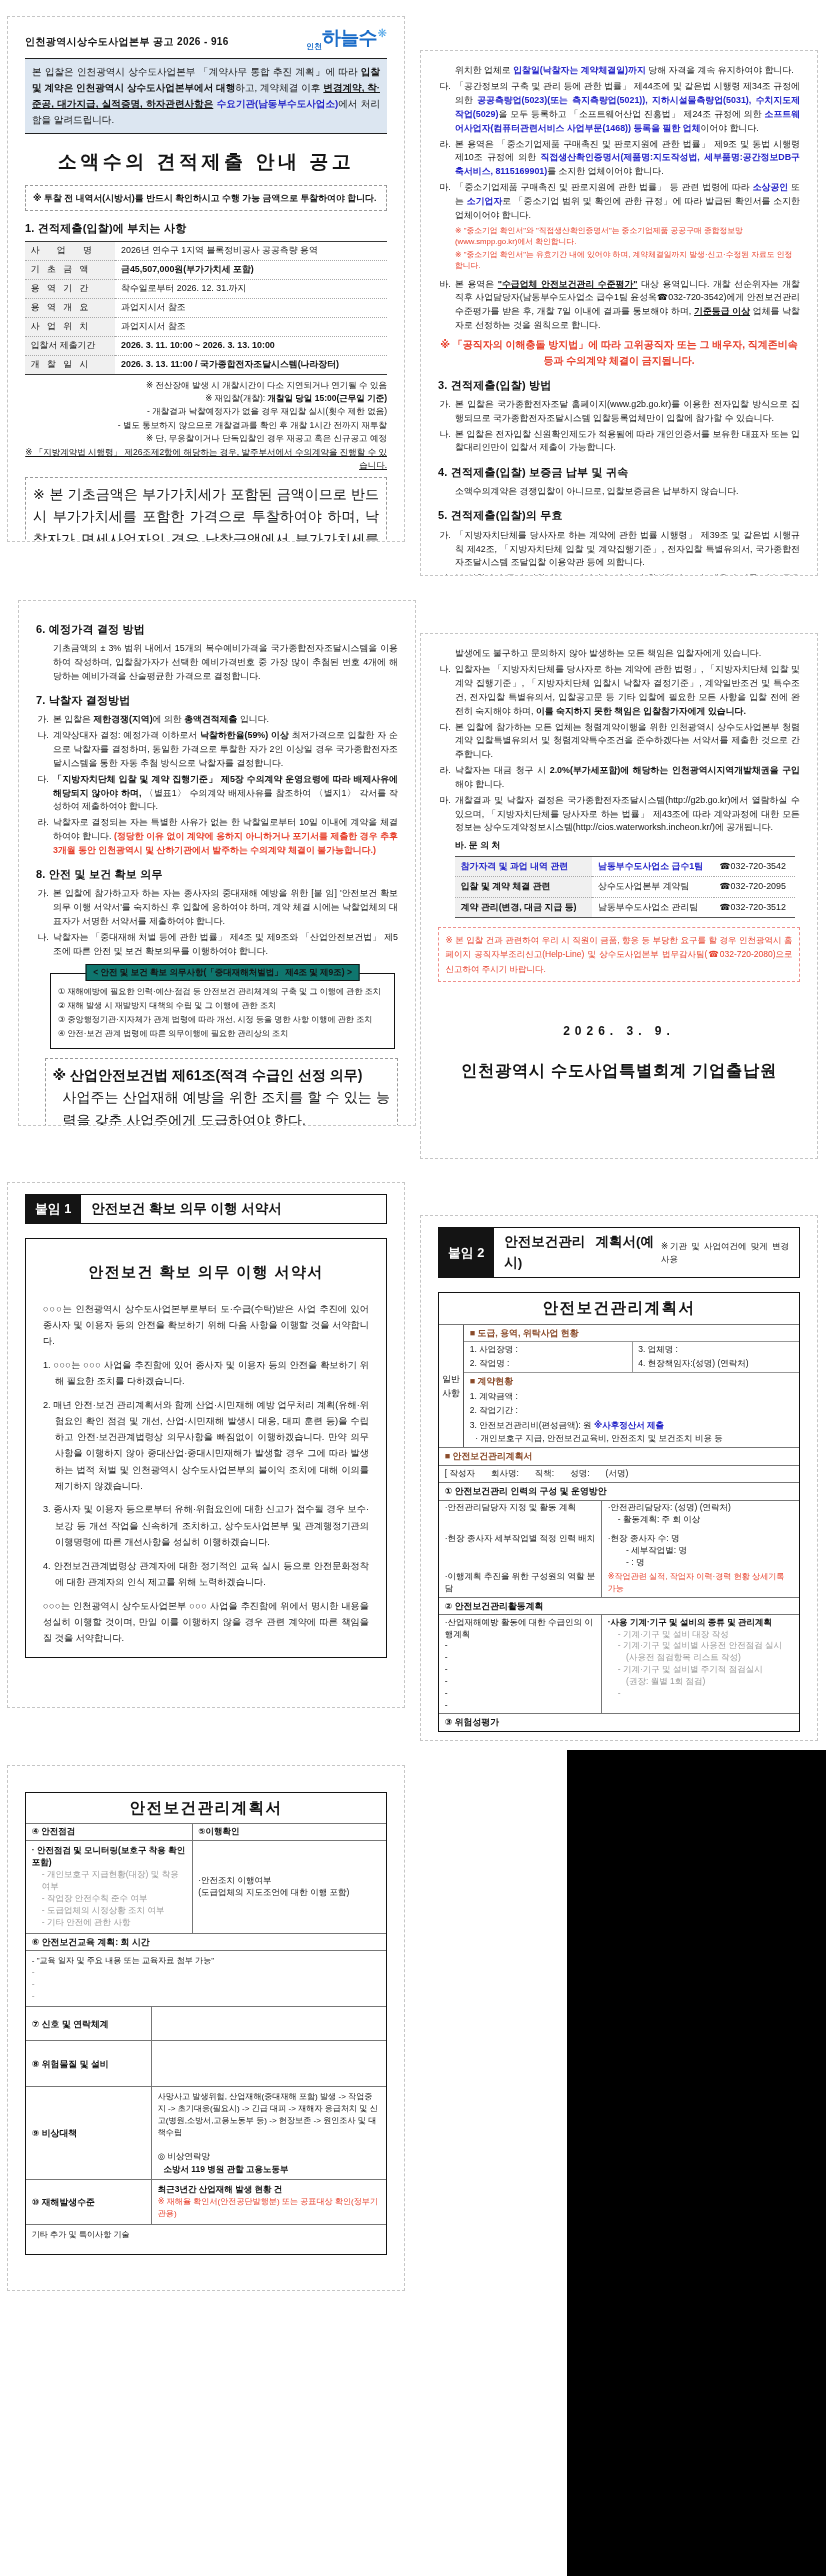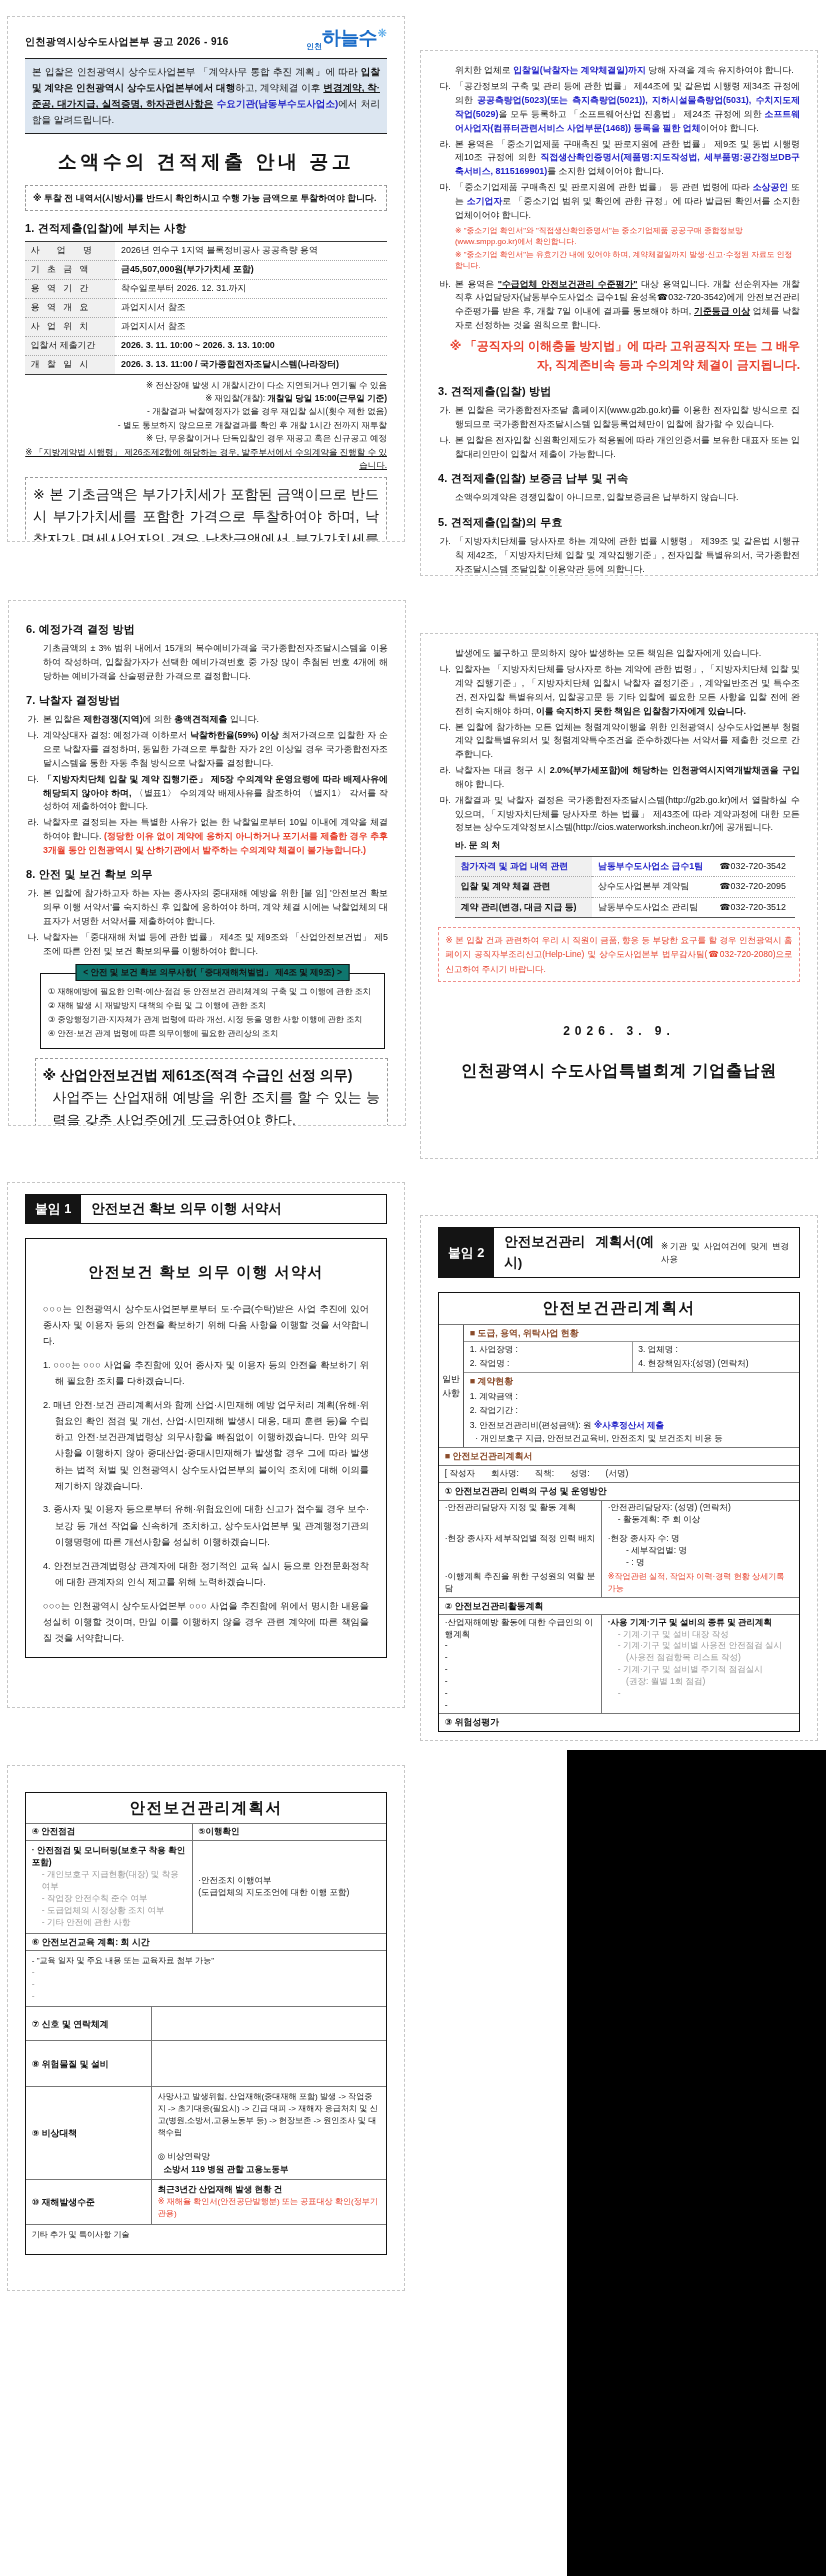--- a/index.html
+++ b/index.html
@@ -1,21 +1,21 @@
 <!DOCTYPE html>
 <html style="font-size:11.3px"><head>
 <meta charset="utf-8">
 <style>
   html,body{margin:0;padding:0;background:#fff;}
   body{font-family:"Liberation Sans","DejaVu Sans",sans-serif;color:#151515;}
   .canvas{position:relative;width:826px;height:2576px;background:#fff;overflow:hidden;}
   .page{position:absolute;background:#fff;border:0.7px dashed #c6c6c6;box-sizing:border-box;overflow:hidden;}
   #p1{left:7px;top:15.6px;width:398px;height:526px}
   #p2{left:420px;top:50px;width:398px;height:526px}
-  #p3{left:8px;top:600px;width:398px;height:526px}
+  #p3{left:18px;top:600px;width:398px;height:526px}
   #p4{left:420px;top:633px;width:398px;height:526px}
   #p5{left:7px;top:1182px;width:398px;height:526px}
   #p6{left:420px;top:1215px;width:398px;height:526px}
   #p7{left:7px;top:1765px;width:398px;height:526px}
   .blackbox{position:absolute;left:567px;top:1750px;width:259px;height:826px;background:#000;}
   .inner{padding:11.3px 17px;font-size:8.9px;line-height:1.55;text-align:justify}
   .b{font-weight:bold}.u{text-decoration:underline}
   .blue{color:#2626c9;font-weight:bold}
   .red{color:#e8432f}.redb{color:#e8432f;font-weight:bold}
   .gray{color:#9a9a9a}
@@ -35,21 +35,21 @@
   .t1{width:100%;border-collapse:collapse;border-top:1.4px solid #3a3a3a;border-bottom:1.4px solid #3a3a3a;font-size:8.9px}
   .t1 td{padding:2.1px 5.7px;border-bottom:0.7px dotted #aaa;vertical-align:top;text-align:left}
   .t1 tr:last-child td{border-bottom:none}
   .t1 .lbl{width:79px;background:#f0f0f0;white-space:pre}
   .notes{font-size:8.5px;margin:3.5px 0 1.4px;line-height:1.5;text-align:right}
   .note{margin:0.7px 0}
   .lv2{padding-left:18.4px}
   .item{position:relative;padding-left:17px;margin:2.1px 0}
   .item>.no{position:absolute;left:1.4px;top:0}
   .srednote{color:#e8432f;font-size:7.8px;margin:0.7px 0 0.7px 17px;line-height:1.5;text-align:left}
-  .redsmall{color:#e8432f;font-size:12px;font-weight:bold;margin:4.3px 0;text-align:right}
+  .redsmall{color:#e8432f;font-size:10px;font-weight:bold;margin:4.3px 0;text-align:center}
   .ct{border-collapse:collapse;border-top:1.4px solid #555;border-bottom:1.4px solid #555;font-size:8.9px;margin:2.8px 0 5.7px 17px;width:340px}
   .ct td{padding:2.8px 5.7px;border-bottom:0.7px dotted #aaa;text-align:left}
   .ct tr:last-child td{border-bottom:none}
   .ct .c1{background:#f0f0f0;font-weight:bold;width:126px}
   .ct .bluec{color:#2626c9}
   .rdbox{border:0.7px dashed #ef8f8a;color:#e8432f;padding:5px 6.4px;font-size:8.5px;line-height:1.7;margin:8.5px 0;text-align:justify}
   .date{text-align:center;font-weight:800;font-size:12px;letter-spacing:5px;margin-top:40px}
   .signer{text-align:center;font-weight:800;font-size:16.3px;letter-spacing:0.7px;margin-top:17px}
   .badgerow{display:flex;align-items:stretch;margin-bottom:14px}
   .badge{background:#141414;color:#fff;font-weight:800;font-size:12.8px;padding:3.5px 10px;display:flex;align-items:center;white-space:nowrap}

